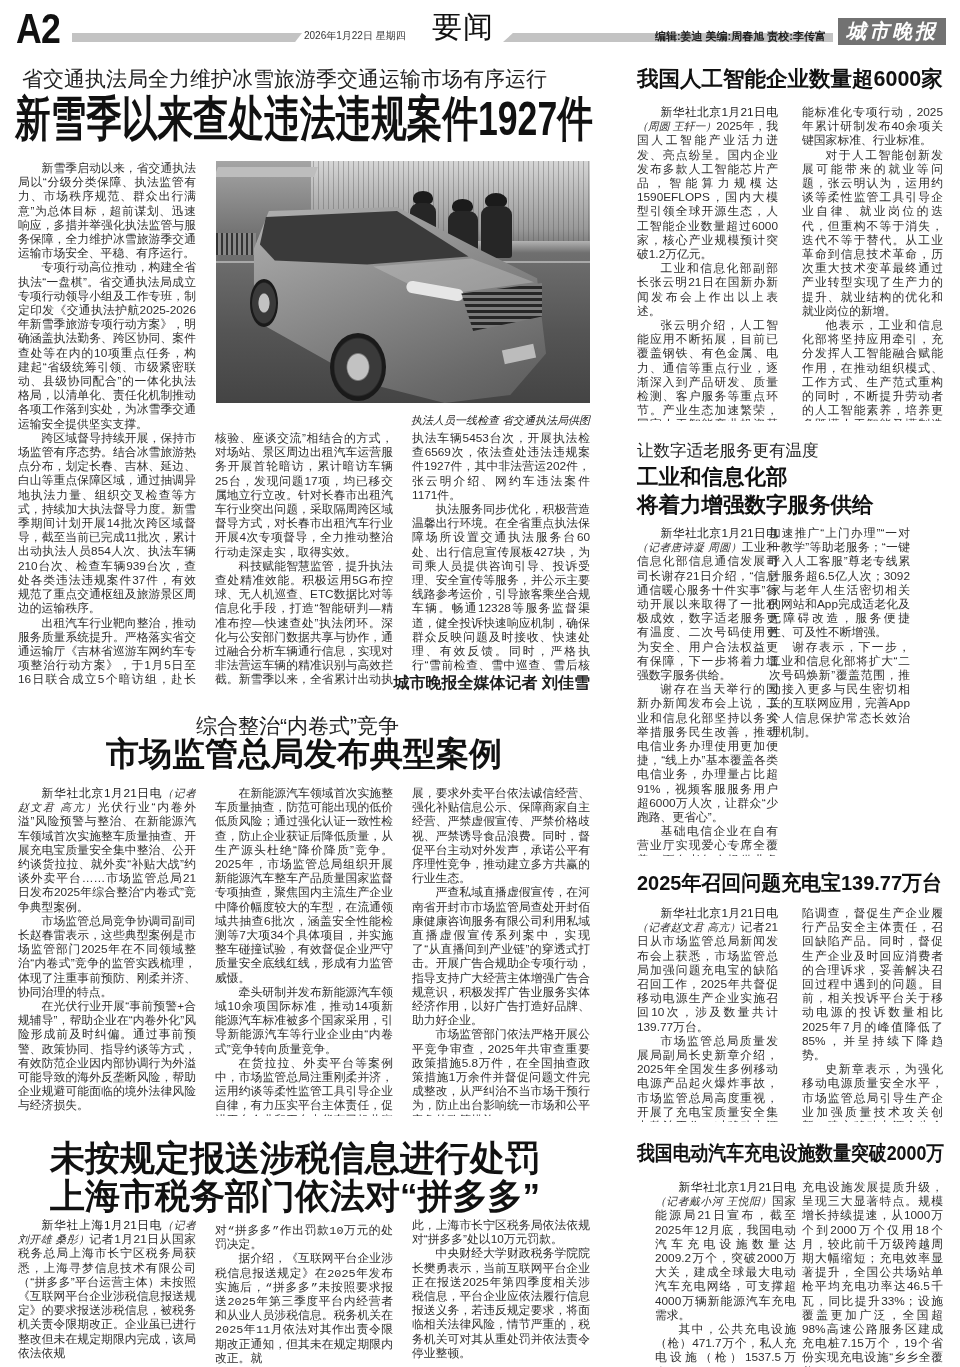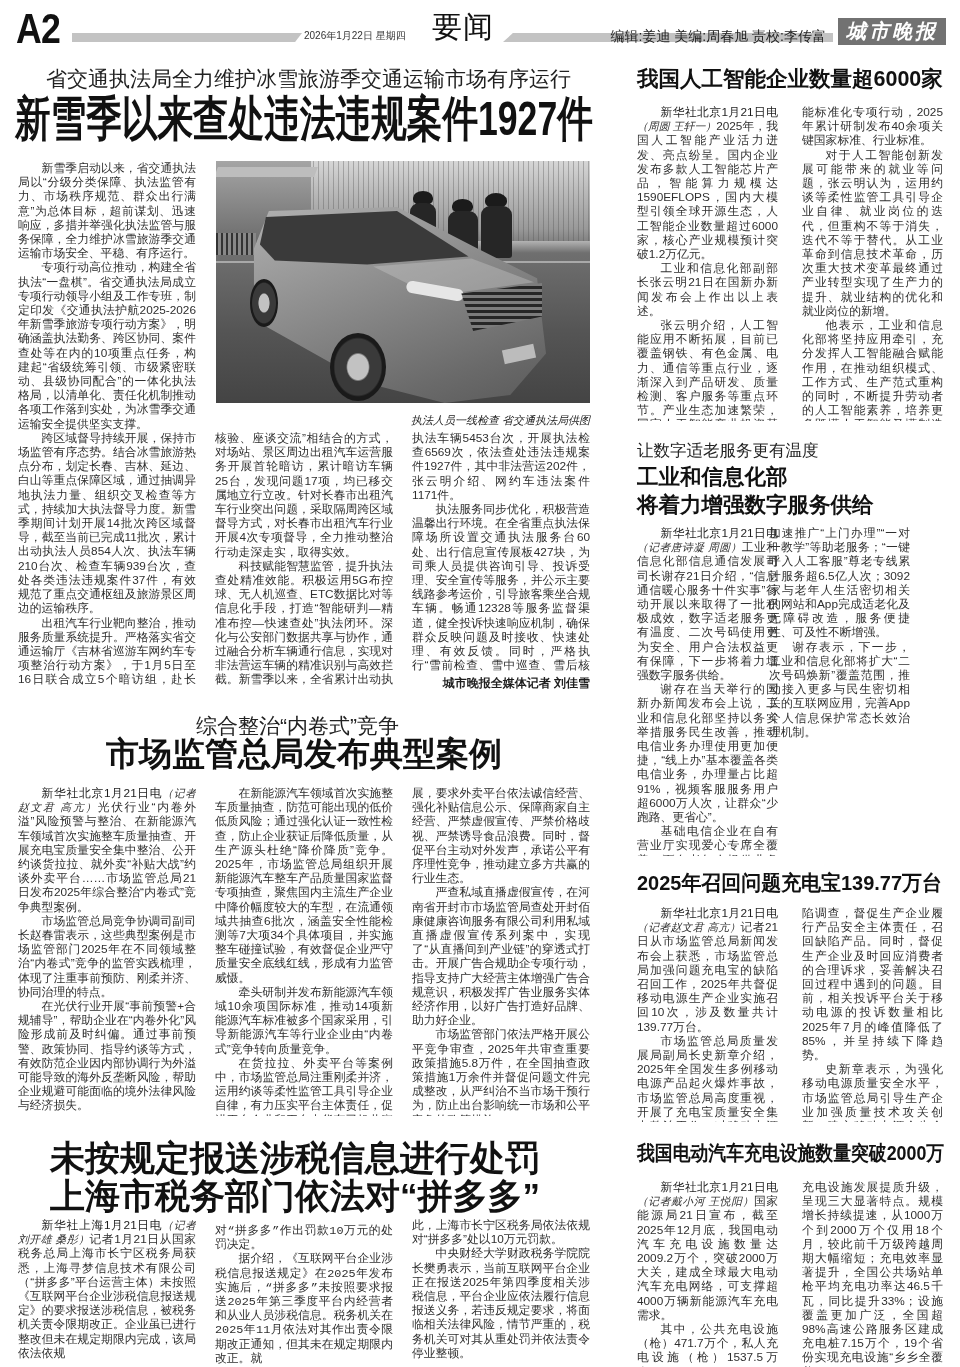--- a/index.html
+++ b/index.html
@@ -7,36 +7,36 @@
 body{position:relative;font-family:"Liberation Sans","DejaVu Sans",sans-serif;color:#2e2e2e;}
 .abs{position:absolute;}
 
 
 .page-no{left:16px;top:8px;font-family:"Liberation Sans",sans-serif;font-weight:bold;font-size:42px;line-height:42px;color:#111;transform:scaleX(.85);transform-origin:left top;letter-spacing:-1px;}
 .bar{top:33px;height:9px;background:#c3c3c3;}
 .bar1{left:72px;width:230px;clip-path:polygon(0 0,100% 0,97% 100%,0 100%);}
 .bar2{left:503px;width:330px;clip-path:polygon(3% 0,100% 0,100% 100%,0 100%);}
 .date{left:304px;top:30px;font-size:10px;line-height:12px;color:#333;white-space:nowrap;}
 .section{left:432px;top:10px;font-size:30px;line-height:34px;color:#111;letter-spacing:1px;white-space:nowrap;}
-.editors{right:134px;top:31px;font-size:14px;line-height:11px;font-weight:normal;color:#222;white-space:nowrap;padding-left:11px;}
+.editors{right:134px;top:31px;font-size:11px;line-height:11px;font-weight:bold;color:#222;white-space:nowrap;padding-left:11px;}
 .logo{left:838px;top:18px;width:108px;height:27px;background:#727272;color:#fff;font-family:"DejaVu Serif",serif;font-style:italic;font-weight:bold;font-size:20px;line-height:27px;text-align:center;letter-spacing:3px;white-space:nowrap;}
 
 
 .hl{position:absolute;font-family:"Liberation Sans",sans-serif;font-weight:900;color:#111;white-space:nowrap;line-height:1;}
 .sub{position:absolute;font-family:"Liberation Sans",sans-serif;color:#222;white-space:nowrap;line-height:1;}
 .col{position:absolute;font-size:11.8px;line-height:14.2px;text-align:justify;overflow:hidden;color:#2f2f2f;}
 .col p{text-indent:2em;}
 .col p.cont{text-indent:0;}
 .dl{font-weight:normal;color:#1e1e1e;}
 .rp{font-style:italic;font-size:10.8px;}
 .caption{font-size:11px;line-height:13px;font-style:italic;color:#222;white-space:nowrap;}
-.byline{font-size:12px;line-height:14px;font-weight:bold;color:#1e1e1e;white-space:nowrap;}
-
-
-.t-sub{left:46px;top:68px;font-size:21px;}
+.byline{font-size:16px;line-height:14px;font-weight:bold;color:#1e1e1e;white-space:nowrap;}
+
+
+.t-sub{left:22px;top:68px;font-size:21px;}
 .t-hl{left:15px;top:95px;font-size:48px;transform:scaleX(.742);transform-origin:left top;}
 .t-c1{left:18px;top:161px;width:178px;height:526px;}
 .t-photo{left:216px;top:161px;width:374px;height:242px;overflow:hidden;
   background:linear-gradient(to bottom,#dedede 0%,#d2d2d2 28%,#b4b4b4 33%,#6f6f6f 38%,#555 70%,#444 100%);}
 .t-cap{right:370px;top:414px;}
 .t-c2{left:215px;top:431px;width:178px;height:256px;}
 .t-c3{left:412px;top:431px;width:178px;height:242px;}
 .t-by{right:370px;top:676px;}
 
 
@@ -86,21 +86,21 @@
 .d-sub{left:637px;top:442px;font-size:16.5px;}
 .d-hl{left:637px;top:463px;font-size:21.5px;line-height:28px;}
 .d-c1{left:637px;top:526px;width:141px;height:330px;}
 .d-c2{left:769px;top:526px;width:141px;height:330px;}
 
 .p-hl{left:637px;top:872px;font-size:21px;transform:scaleX(.95);transform-origin:left top;}
 .p-c1{left:637px;top:906px;width:141px;height:216px;}
 .p-c2{left:802px;top:906px;width:141px;height:216px;}
 
 .c-hl{left:637px;top:1143px;font-size:20.5px;transform:scaleX(.87);transform-origin:left top;}
-.c-c1{left:637px;top:1180px;width:141px;height:187px;}
+.c-c1{left:655px;top:1180px;width:141px;height:187px;}
 .c-c2{left:802px;top:1180px;width:141px;height:187px;}
 </style>
 </head>
 <body>
 
 <header>
   <div class="abs page-no">A2</div>
   <div class="abs bar bar1"></div>
   <div class="abs date">2026年1月22日 星期四</div>
   <div class="abs section">要闻</div>

